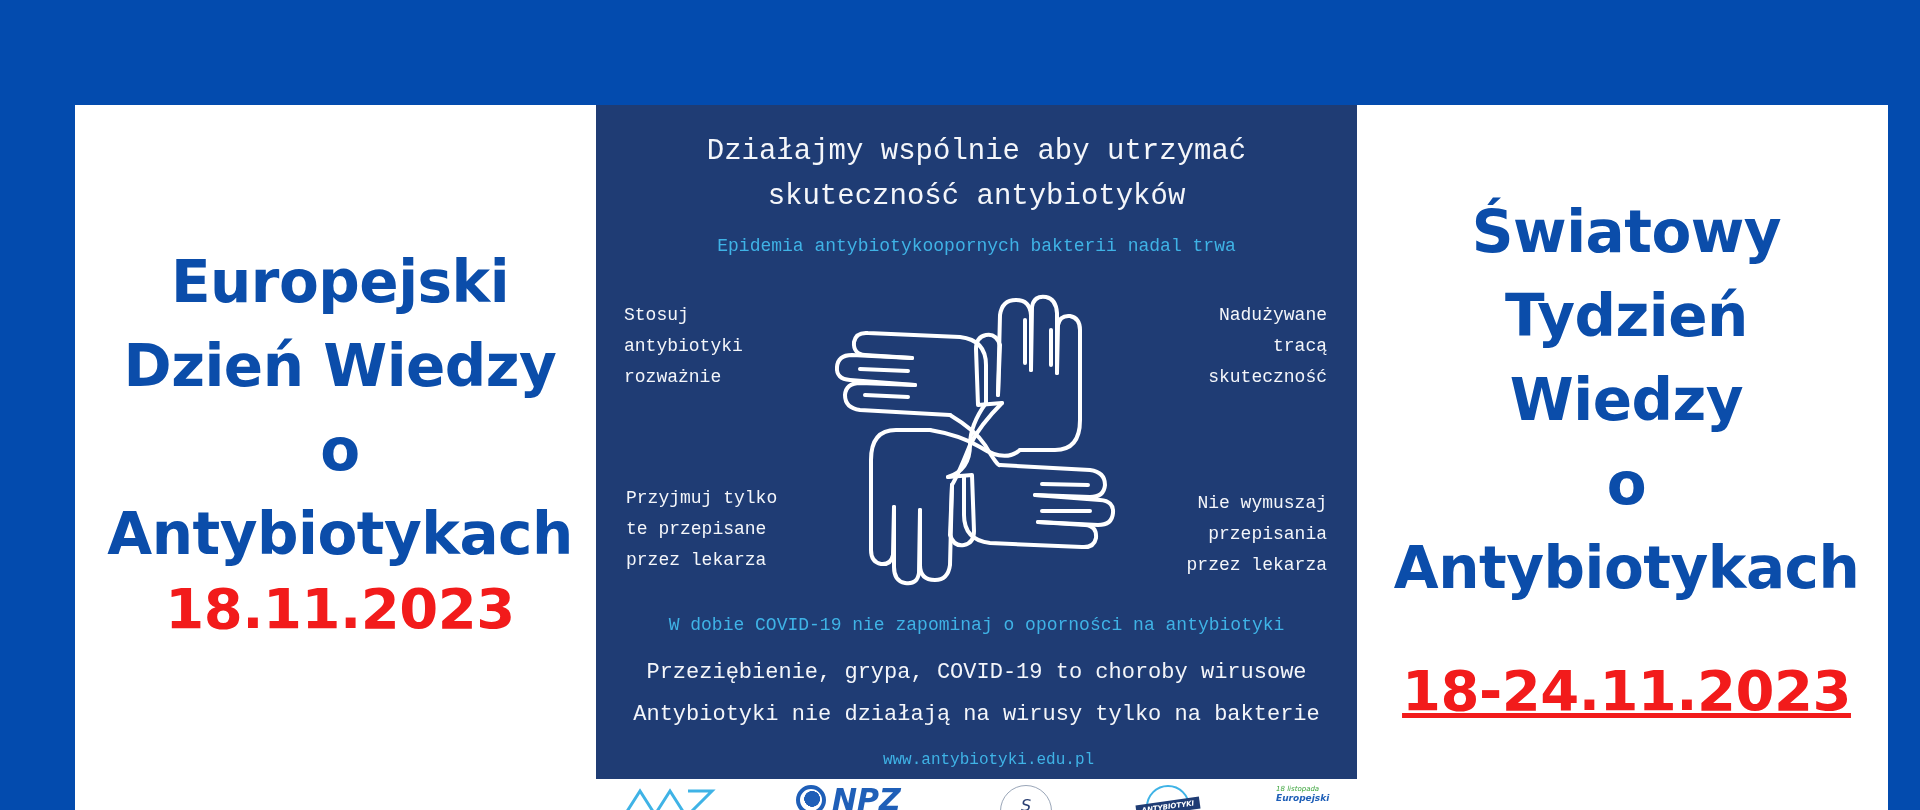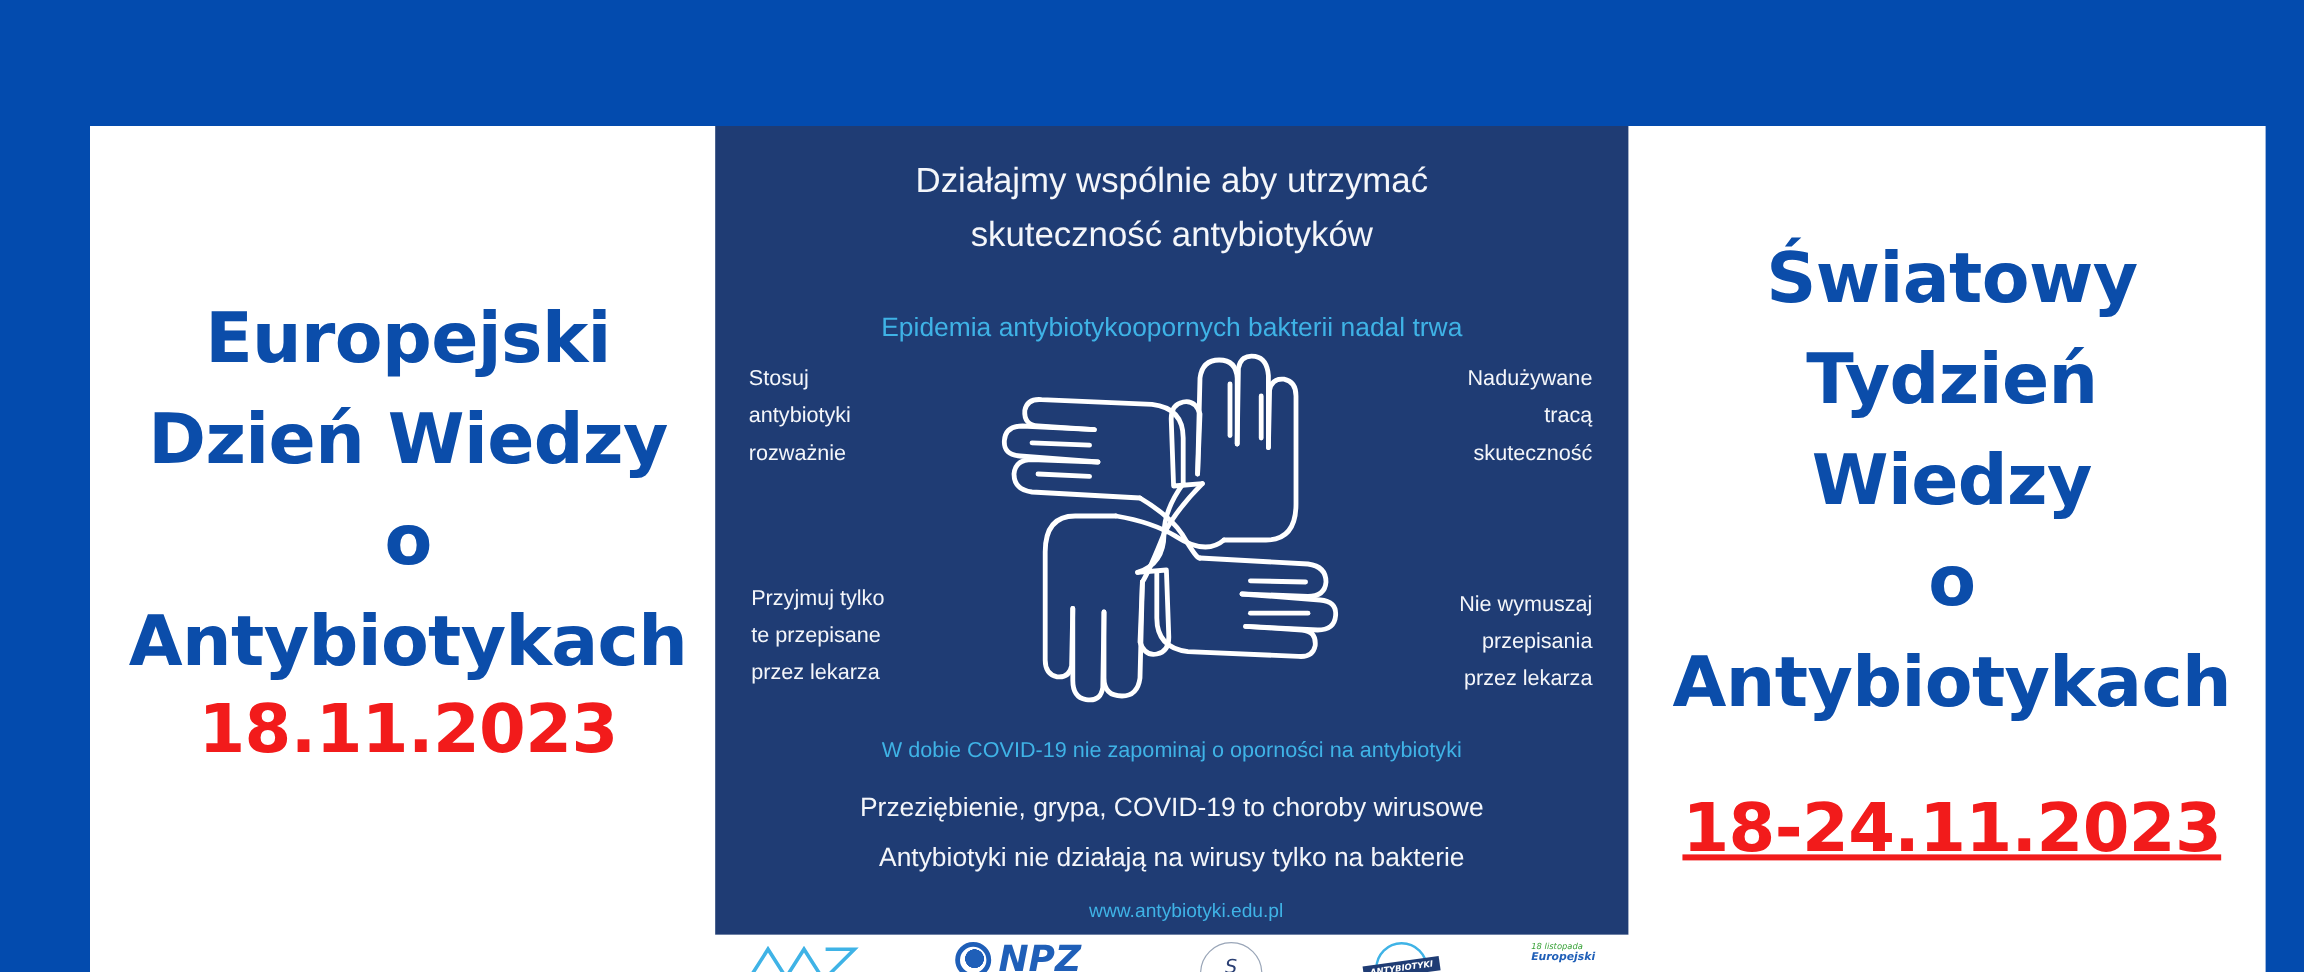--- a/index.html
+++ b/index.html
@@ -19,29 +19,29 @@
   .side .line { display:block; font-size:58px; line-height:84px; letter-spacing:-0.5px; }
   .side .date { display:block; color:#F21B1B; font-size:56px; letter-spacing:-0.5px; }
   #left-block { left:75px; width:530px; top:240px; }
   #left-block .date { }
   #right-block { left:1365px; width:523px; top:190px; }
   #right-block .date { margin-top:48px;text-decoration:underline; }
 
   .poster {
     position:absolute; left:596px; top:105px; width:761px; height:674px;
     background:#1F3C74; color:#ffffff;
-    font-family:Liberation Sans, sans-serif;
+    font-family:Liberation Mono, monospace;
   }
   .poster .headline {
     position:absolute; left:0; width:100%; top:24px; text-align:center;
     font-size:29px; line-height:45px; color:#F4F6FA;
   }
   .poster .subhead {
     position:absolute; left:0; width:100%; top:131px; text-align:center;
-    font-size:22px; color:#3FB3E6;margin-top:24px;
+    font-size:18px; color:#3FB3E6;
   }
   .poster .tip {
     position:absolute; font-size:18px; line-height:31px; color:#F4F6FA;
   }
   #tip-tl { left:28px; top:195px; text-align:left; }
   #tip-tr { right:30px; top:195px; text-align:right; }
   #tip-bl { left:30px; top:378px; text-align:left; }
   #tip-br { right:30px; top:383px; text-align:right; }
   .poster .hands {
     position:absolute; left:224px; top:180px; width:310px; height:310px;

